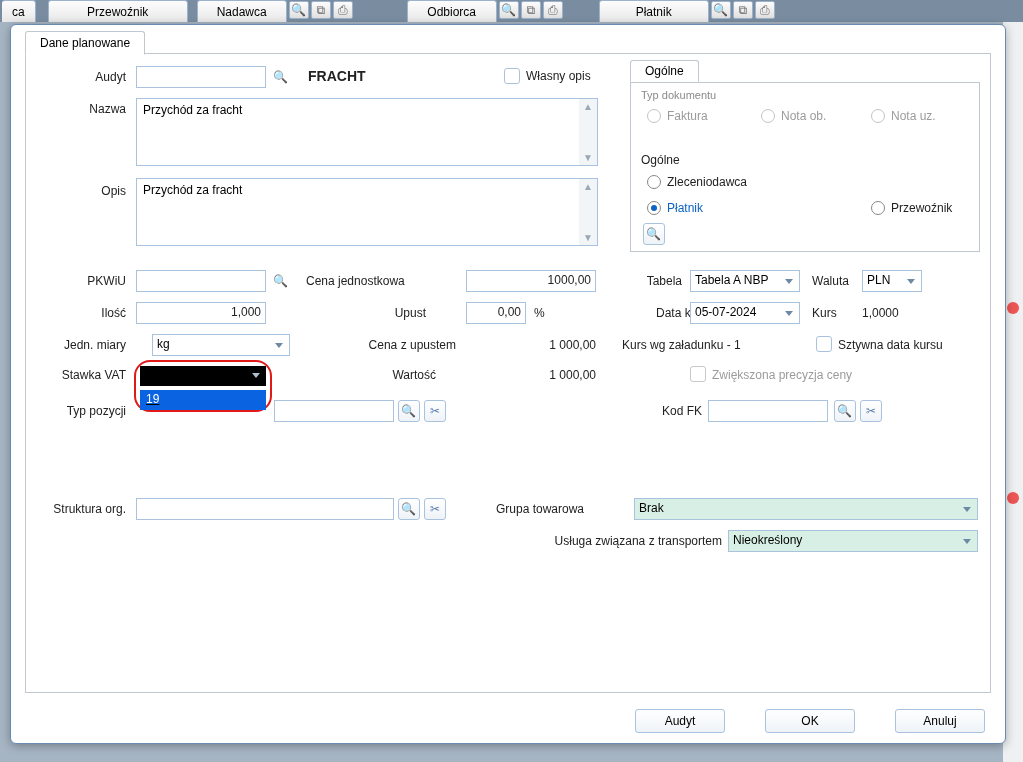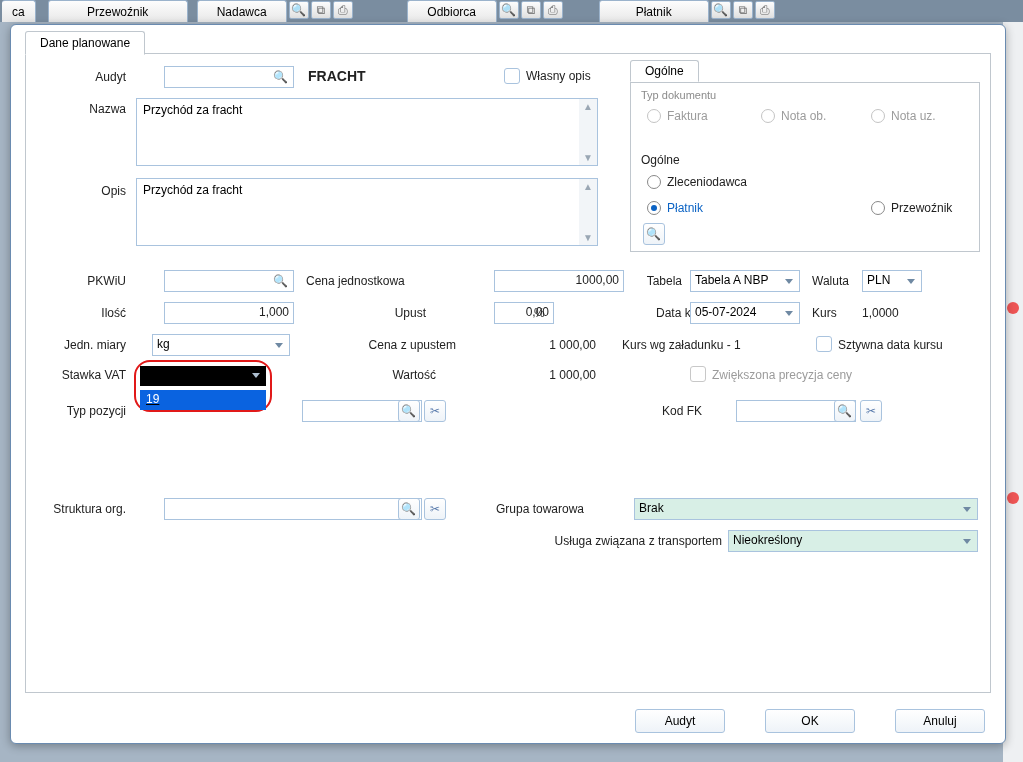--- a/index.html
+++ b/index.html
@@ -60,21 +60,21 @@
   .inner-panel {
     position:absolute; left:14px; right:14px; top:28px; bottom:50px;
     border:1px solid #c0c7ce;
   }
 
   .lbl {
     position:absolute; text-align:right; color:#222;
   }
   .inp, .sel, .combo {
     position:absolute; height:22px; border:1px solid #a9c3de;
-    background:#fff; padding:2px 4px; color:#222;margin-left:28px;
+    background:#fff; padding:2px 4px; color:#222;
   }
   .inp.right { text-align:right; }
   .chk { position:absolute; width:16px; height:16px; border:1px solid #a9c3de; border-radius:3px; background:#fff; }
   .radio { position:absolute; width:14px; height:14px; border:1px solid #888; border-radius:50%; background:#fff; }
   .radio.checked::after{ content:""; position:absolute; left:3px; top:3px; width:6px; height:6px; border-radius:50%; background:#0b63c4;}
   .radio.disabled{ border-color:#c4c4c4; }
   .static { position:absolute; color:#222; }
   .static.disabled, .lbl.disabled{ color:#9b9b9b; }
   .grouplabel { position:absolute; color:#8b8b8b; font-size:11px; }
 

